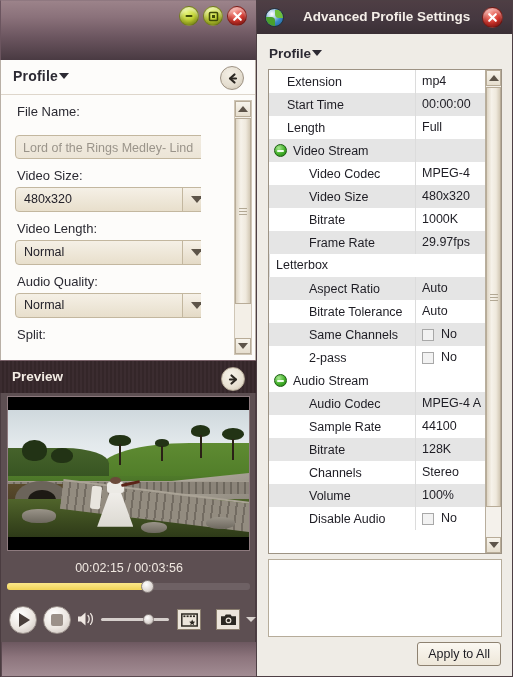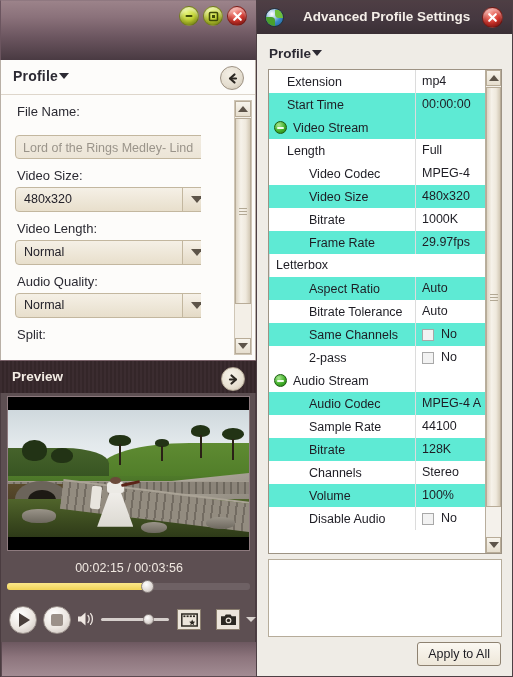--- a/index.html
+++ b/index.html
@@ -515,21 +515,21 @@
     overflow: hidden;
   }
   .srow {
     position: relative;
     height: 23px;
     display: flex;
     align-items: center;
     background: #ffffff;
     box-sizing: border-box;
   }
-  .srow.alt { background: #5eead4; }
+  .srow.alt { background: #e5e5e5; }
   .srow-name {
     width: 146px;
     font-size: 12.5px;
     color: #1e1d24;
     padding-left: 18px;
     box-sizing: border-box;
     white-space: nowrap;
     overflow: hidden;
   }
   .srow-name.child { padding-left: 40px; }
@@ -829,32 +829,32 @@
   <div class="settings-box">
     <div class="rows-clip" id="rows-clip">
         <div class="srow">
           <div class="srow-name">Extension</div>
           <div class="srow-val">mp4</div>
         </div>
         <div class="srow alt">
           <div class="srow-name">Start Time</div>
           <div class="srow-val">00:00:00</div>
         </div>
+        <div class="srow">
+          <div class="srow-name">Length</div>
+          <div class="srow-val">Full</div>
+        </div>
         <div class="srow alt">
           <span class="expander">
             <i></i>
           </span>
           <div class="srow-name group">Video Stream</div>
           <div class="srow-val"></div>
         </div>
         <div class="srow">
-          <div class="srow-name">Length</div>
-          <div class="srow-val">Full</div>
-        </div>
-        <div class="srow">
           <div class="srow-name child">Video Codec</div>
           <div class="srow-val">MPEG-4</div>
         </div>
         <div class="srow alt">
           <div class="srow-name child">Video Size</div>
           <div class="srow-val">480x320</div>
         </div>
         <div class="srow">
           <div class="srow-name child">Bitrate</div>
           <div class="srow-val">1000K</div>

